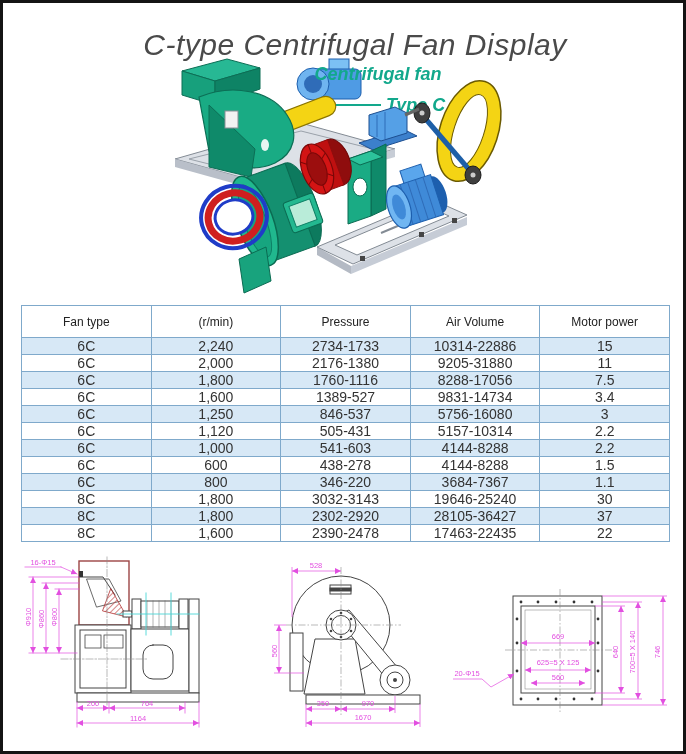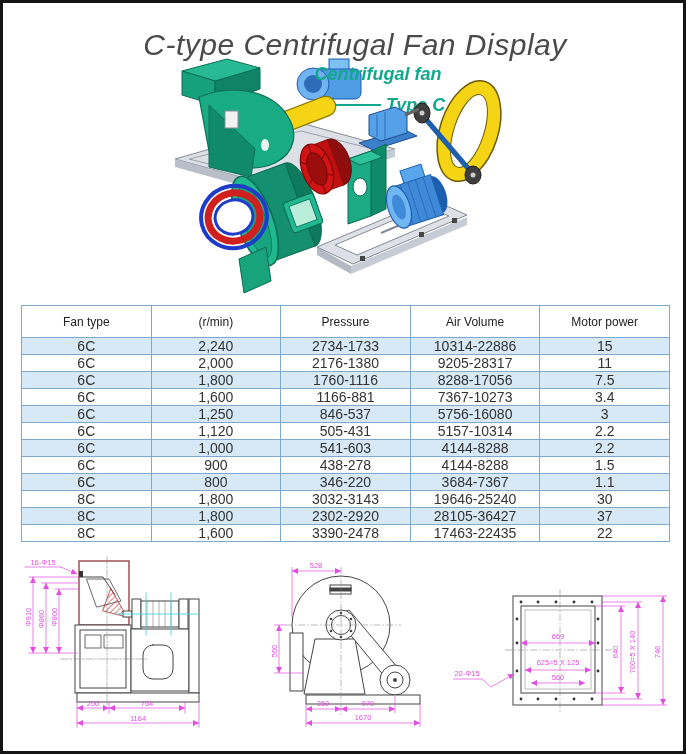--- a/index.html
+++ b/index.html
@@ -173,35 +173,35 @@
           <td>6C</td>
           <td>2,240</td>
           <td>2734-1733</td>
           <td>10314-22886</td>
           <td>15</td>
         </tr>
         <tr>
           <td>6C</td>
           <td>2,000</td>
           <td>2176-1380</td>
-          <td>9205-28317</td>
+          <td>9205-31880</td>
           <td>11</td>
         </tr>
         <tr class="alt">
           <td>6C</td>
           <td>1,800</td>
           <td>1760-1116</td>
           <td>8288-17056</td>
           <td>7.5</td>
         </tr>
         <tr>
           <td>6C</td>
           <td>1,600</td>
-          <td>1166-881</td>
-          <td>7367-10273</td>
+          <td>1389-527</td>
+          <td>9831-14734</td>
           <td>3.4</td>
         </tr>
         <tr class="alt">
           <td>6C</td>
           <td>1,250</td>
           <td>846-537</td>
           <td>5756-16080</td>
           <td>3</td>
         </tr>
         <tr>
@@ -213,21 +213,21 @@
         </tr>
         <tr class="alt">
           <td>6C</td>
           <td>1,000</td>
           <td>541-603</td>
           <td>4144-8288</td>
           <td>2.2</td>
         </tr>
         <tr>
           <td>6C</td>
-          <td>900</td>
+          <td>600</td>
           <td>438-278</td>
           <td>4144-8288</td>
           <td>1.5</td>
         </tr>
         <tr class="alt">
           <td>6C</td>
           <td>800</td>
           <td>346-220</td>
           <td>3684-7367</td>
           <td>1.1</td>
@@ -242,21 +242,21 @@
         <tr class="alt">
           <td>8C</td>
           <td>1,800</td>
           <td>2302-2920</td>
           <td>28105-36427</td>
           <td>37</td>
         </tr>
         <tr>
           <td>8C</td>
           <td>1,600</td>
-          <td>3390-2478</td>
+          <td>2390-2478</td>
           <td>17463-22435</td>
           <td>22</td>
         </tr>
       </tbody>
   </table>
 
   <svg class="drawings" width="686" height="200" viewBox="0 0 686 200">
     <defs>
       <marker id="ar" markerWidth="7" markerHeight="6" refX="6" refY="3" orient="auto" markerUnits="userSpaceOnUse">
         <path d="M0,0 L6,3 L0,6 Z" fill="#e24fe0"></path>

